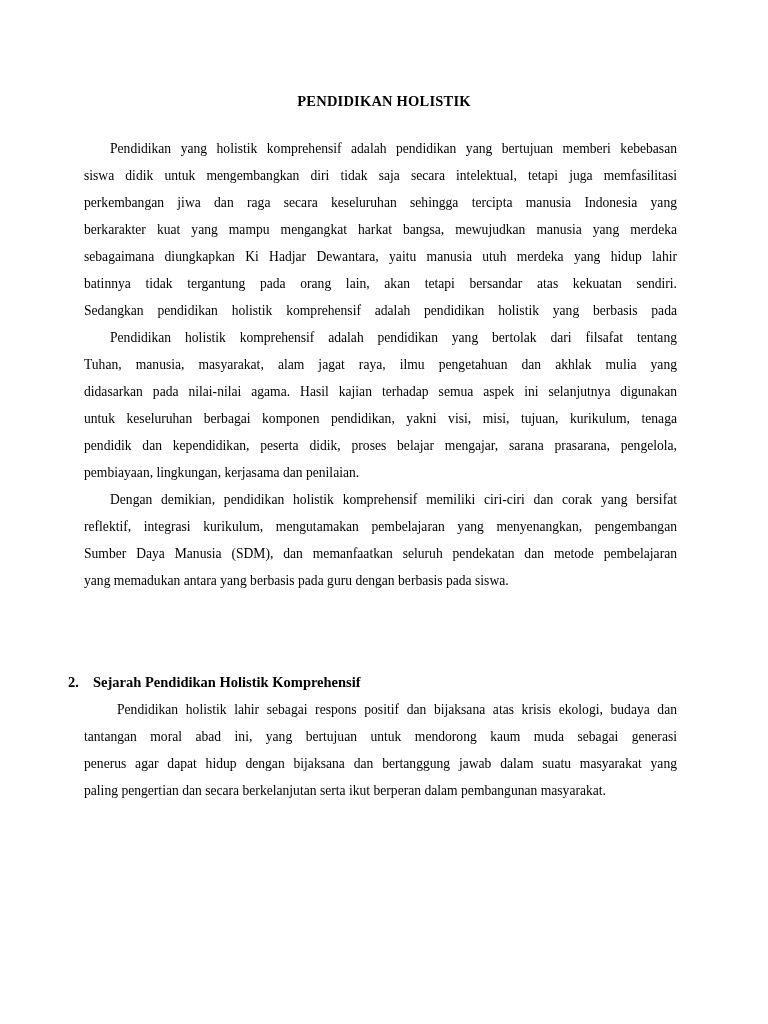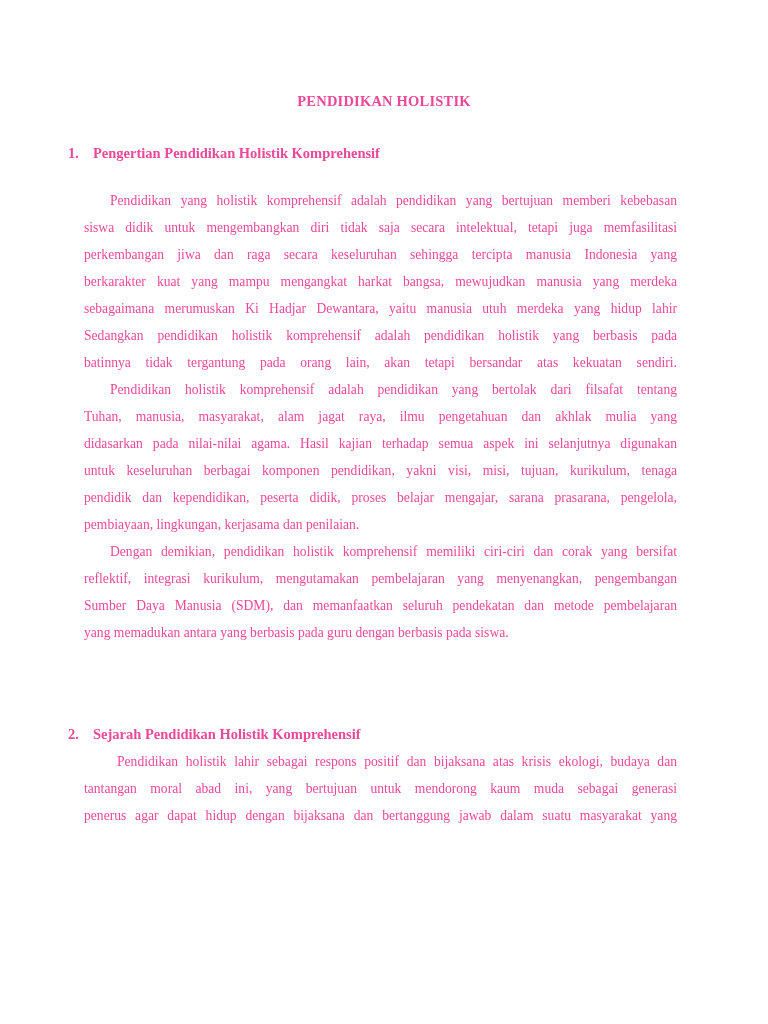--- a/index.html
+++ b/index.html
@@ -8,21 +8,21 @@
     background: #ffffff;
   }
   .page {
     position: relative;
     width: 768px;
     height: 1024px;
     background: #ffffff;
     box-sizing: border-box;
     padding-top: 88px;
     font-family: "Liberation Serif", serif;
-    color: #ec4899;
+    color: #000000;
     overflow: hidden;
   }
   .doc-title {
     text-align: center;
     font-weight: bold;
     font-size: 14.5px;
     line-height: 27px;
     letter-spacing: 0.2px;
   }
   .section-heading {
@@ -56,33 +56,30 @@
   .line.indent-a { text-indent: 26px; }
   .line.indent-b { text-indent: 33px; }
 </style>
 </head>
 <body>
 
 <div class="page">
 
   <div class="doc-title">PENDIDIKAN HOLISTIK</div>
 
-  <div class="section-heading heading-1">
-    <span class="num">1.</span><span>Pengertian Pendidikan Holistik Komprehensif</span>
-  </div>
 
   <div class="body-text body-1">
 
     <div class="line indent-a">Pendidikan yang holistik komprehensif adalah pendidikan yang bertujuan memberi kebebasan</div>
     <div class="line">siswa didik untuk mengembangkan diri tidak saja secara intelektual, tetapi juga memfasilitasi</div>
     <div class="line">perkembangan jiwa dan raga secara keseluruhan sehingga tercipta manusia Indonesia yang</div>
     <div class="line">berkarakter kuat yang mampu mengangkat harkat bangsa, mewujudkan manusia yang merdeka</div>
-    <div class="line">sebagaimana merumuskan Ki Hadjar Dewantara, yaitu manusia utuh merdeka yang hidup lahir</div>
+    <div class="line">sebagaimana diungkapkan Ki Hadjar Dewantara, yaitu manusia utuh merdeka yang hidup lahir</div>
+    <div class="line">batinnya tidak tergantung pada orang lain, akan tetapi bersandar atas kekuatan sendiri.</div>
     <div class="line">Sedangkan pendidikan holistik komprehensif adalah pendidikan holistik yang berbasis pada</div>
-    <div class="line">batinnya tidak tergantung pada orang lain, akan tetapi bersandar atas kekuatan sendiri.</div>
 
     <div class="line indent-a">Pendidikan holistik komprehensif adalah pendidikan yang bertolak dari filsafat tentang</div>
     <div class="line">Tuhan, manusia, masyarakat, alam jagat raya, ilmu pengetahuan dan akhlak mulia yang</div>
     <div class="line">didasarkan pada nilai-nilai agama. Hasil kajian terhadap semua aspek ini selanjutnya digunakan</div>
     <div class="line">untuk keseluruhan berbagai komponen pendidikan, yakni visi, misi, tujuan, kurikulum, tenaga</div>
     <div class="line">pendidik dan kependidikan, peserta didik, proses belajar mengajar, sarana prasarana, pengelola,</div>
     <div class="line last">pembiayaan, lingkungan, kerjasama dan penilaian.</div>
 
     <div class="line indent-a">Dengan demikian, pendidikan holistik komprehensif memiliki ciri-ciri dan corak yang bersifat</div>
     <div class="line">reflektif, integrasi kurikulum, mengutamakan pembelajaran yang menyenangkan, pengembangan</div>
@@ -91,15 +88,16 @@
   </div>
 
   <div class="section-heading heading-2">
     <span class="num">2.</span><span>Sejarah Pendidikan Holistik Komprehensif</span>
   </div>
 
   <div class="body-text body-2">
     <div class="line indent-b">Pendidikan holistik lahir sebagai respons positif dan bijaksana atas krisis ekologi, budaya dan</div>
     <div class="line">tantangan moral abad ini, yang bertujuan untuk mendorong kaum muda sebagai generasi</div>
     <div class="line">penerus agar dapat hidup dengan bijaksana dan bertanggung jawab dalam suatu masyarakat yang</div>
+    <div class="line last">paling pengertian dan secara berkelanjutan serta ikut berperan dalam pembangunan masyarakat.</div>
   </div>
 
 </div>
 
 </body></html>

